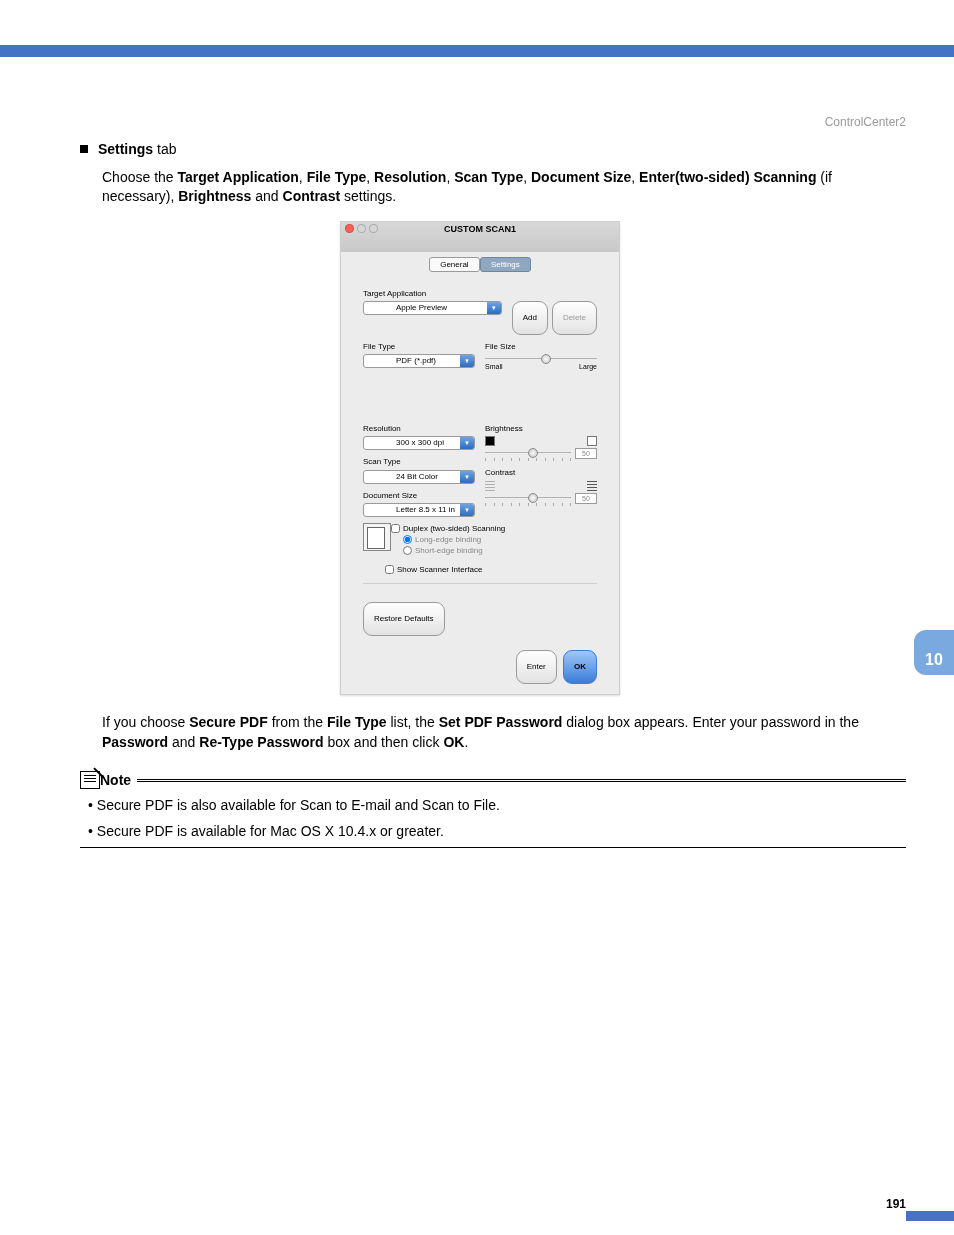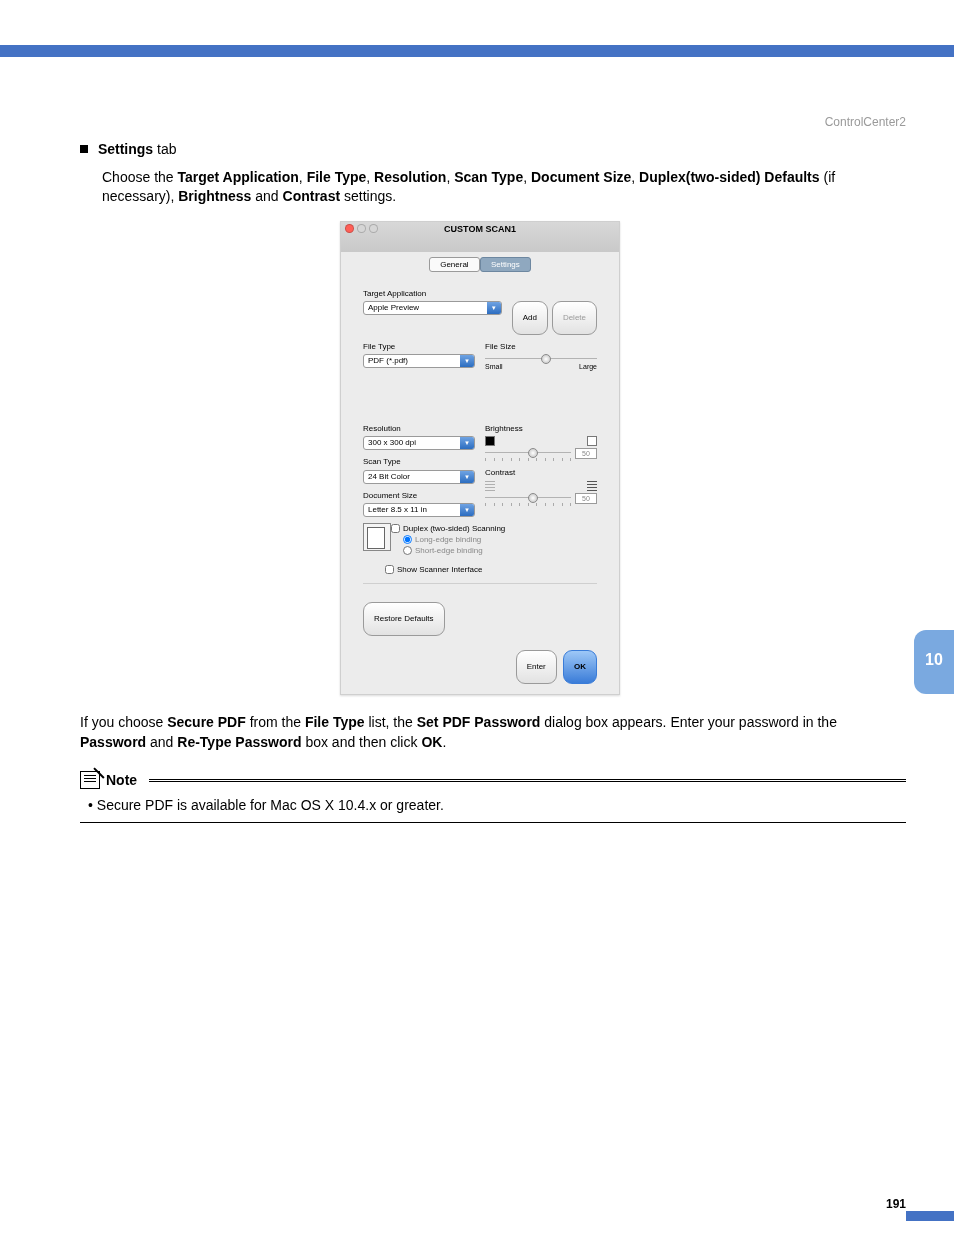--- a/index.html
+++ b/index.html
@@ -101,20 +101,21 @@
   .dlg-label { font-size: 8px; margin-top: 6px; margin-bottom: 2px; }
   .dlg-row { display: flex; gap: 10px; }
   .dlg-col { flex: 1; }
   .dlg-select {
     display: flex;
     border: 1px solid #9a9a9a;
     border-radius: 3px;
     background: #fff;
     height: 14px;
     overflow: hidden;
+    padding-left: 28px;
   }
   .dlg-select-text {
     flex: 1;
     padding: 0 4px;
     line-height: 12px;
     font-size: 8px;
   }
   .dlg-select-arrow {
     width: 14px;
     background: linear-gradient(#6fa3e3,#2c6dc0);
@@ -182,24 +183,24 @@
   .radio{display:flex;align-items:center;gap:3px;font-size:8px;margin-left:12px;color:#888;}
   .radio input{width:9px;height:9px;}
   .dlg-hr { border:0;border-top:1px solid #cfcfcf;margin:8px 0;}
   .dlg-footer {
     padding: 0 22px 10px;
   }
   .dlg-footer-row { text-align:right; margin-top:4px;}
   .dlg-footer-row .mac-btn{margin-left:4px;}
 
   
-  .after-para { margin-bottom: 18px; }
+  .after-para { margin-left: 22px; margin-bottom: 18px; }
   .note-block { margin-left:0; margin-top: 4px; }
   .note-header {
-    display:flex; align-items:center; gap:6px;
+    display:flex; align-items:center; gap:0;
   }
   .note-icon {
     width:20px;height:18px;
     border:1px solid #000;
     position:relative;
   }
   .note-icon::before{
     content:""; position:absolute; left:3px; top:3px; width:12px;height:10px;
     background:
       linear-gradient(#000,#000) 0 0/100% 1px no-repeat,
@@ -222,21 +223,21 @@
   }
   .note-list { margin-left: 8px; margin-top:6px; }
   .note-list li { list-style:none; margin-bottom:6px; font-size:14px; }
   .note-list li::before{ content:"• "; }
   .note-bottom-rule {
     border:0; border-top:1px solid #000; margin-top:4px;
   }
   .side-tab {
     position:absolute;
     right:0; top: 630px;
-    width:40px; height:64px;
+    width:40px; height:45px;
     background:#7aa9e0;
     border-radius: 12px 0 0 12px;
     color:#fff;
     font-weight:bold;
     font-size:16px;
     text-align:center;
     line-height:60px;
   }
   .page-number {
     position:absolute;
@@ -262,21 +263,21 @@
 <div class="topbar"></div>
 <div class="header-breadcrumb">ControlCenter2</div>
 
 <div class="content">
 
   <div class="heading-line">
     <span class="square-bullet"></span>
     <span class="heading-label">Settings</span><span> tab</span>
   </div>
 
-  <p class="intro-para" id="intro-para"><span>Choose the </span><b>Target Application</b><span>, </span><b>File Type</b><span>, </span><b>Resolution</b><span>, </span><b>Scan Type</b><span>, </span><b>Document Size</b><span>, </span><b>Duplex(two-sided) Defaults</b><span> (if necessary), </span><b>Brightness</b><span> and </span><b>Contrast</b><span> settings.</span></p>
+  <p class="intro-para" id="intro-para"><span>Choose the </span><b>Target Application</b><span>, </span><b>File Type</b><span>, </span><b>Resolution</b><span>, </span><b>Scan Type</b><span>, </span><b>Document Size</b><span>, </span><b>Enter(two-sided) Scanning</b><span> (if necessary), </span><b>Brightness</b><span> and </span><b>Contrast</b><span> settings.</span></p>
 
   <div class="dialog-wrap">
     <div class="dialog">
       <div class="dlg-titlebar">
         <div class="traffic">
           <span class="tl-red"></span>
           <span class="tl-grey"></span>
           <span class="tl-grey"></span>
         </div>
         <span>CUSTOM SCAN1</span>
@@ -435,20 +436,21 @@
 
   <p class="after-para" id="after-para"><span>If you choose </span><b>Secure PDF</b><span> from the </span><b>File Type</b><span> list, the </span><b>Set PDF Password</b><span> dialog box appears. Enter your password in the </span><b>Password</b><span> and </span><b>Re-Type Password</b><span> box and then click </span><b>OK</b><span>.</span></p>
 
   <div class="note-block">
     <div class="note-header">
       <span class="note-icon"></span>
       <span class="note-title">Note</span>
       <span class="note-rule"></span>
     </div>
     <ul class="note-list" id="note-list">
+        <li>Secure PDF is also available for Scan to E-mail and Scan to File.</li>
         <li>Secure PDF is available for Mac OS X 10.4.x or greater.</li>
       </ul>
     <hr class="note-bottom-rule">
   </div>
 
 </div>
 
 <div class="side-tab">10</div>
 <div class="page-number">191</div>
 <div class="page-accent"></div>

